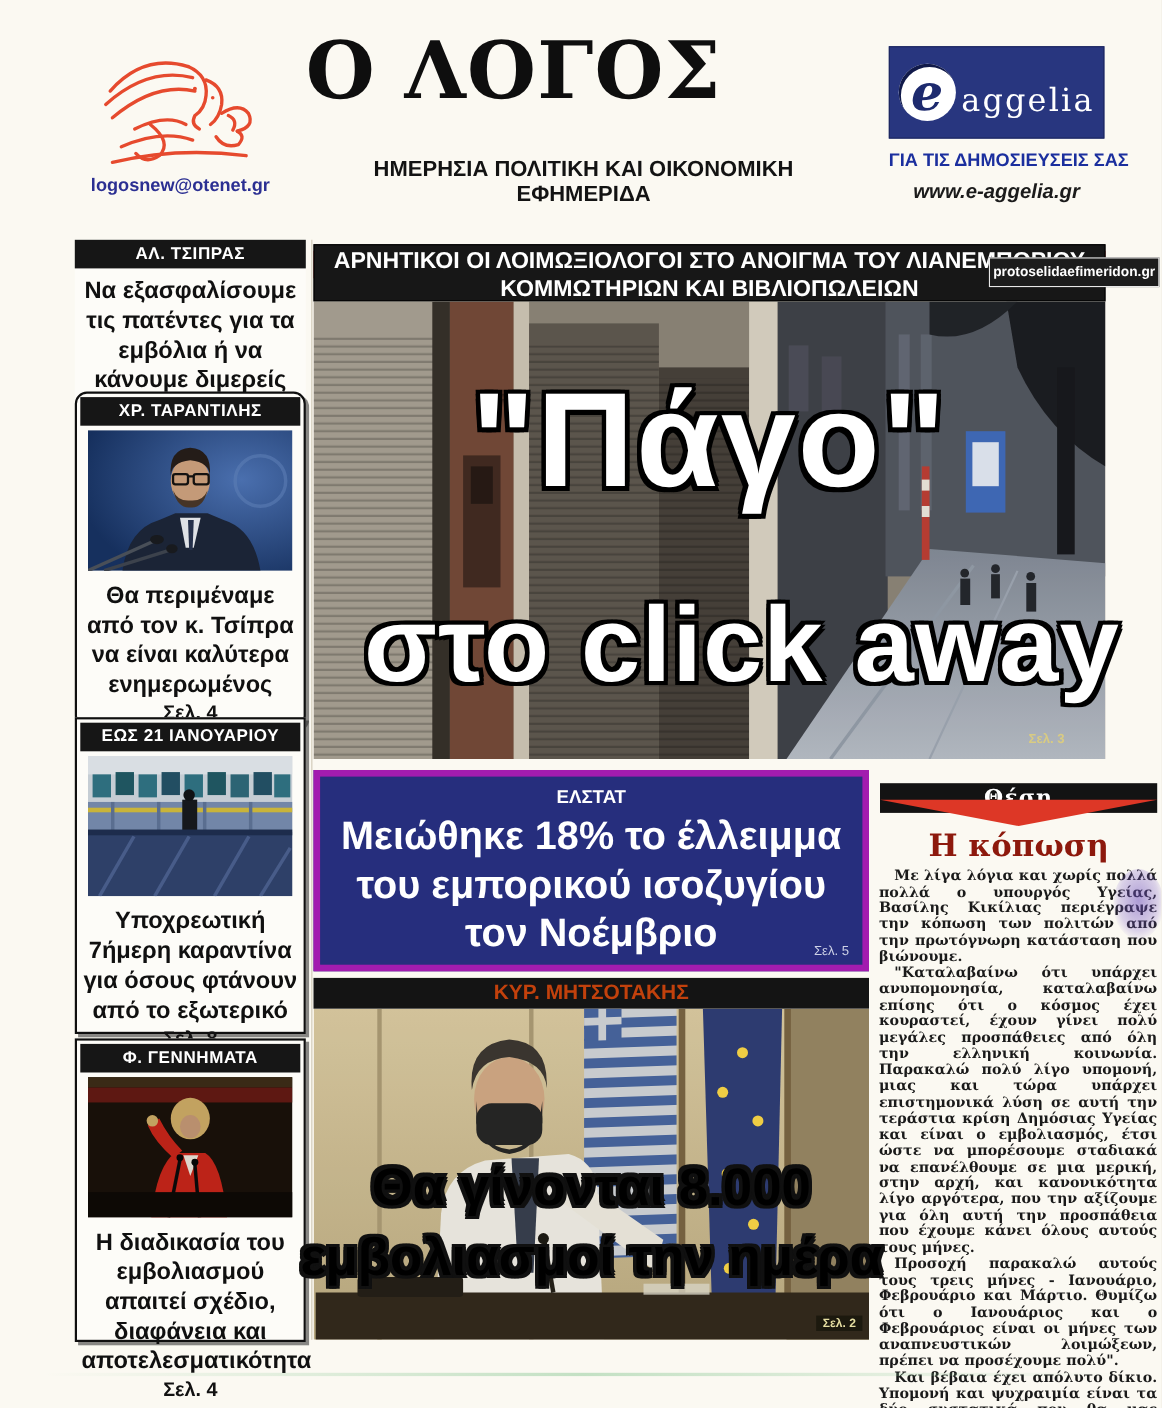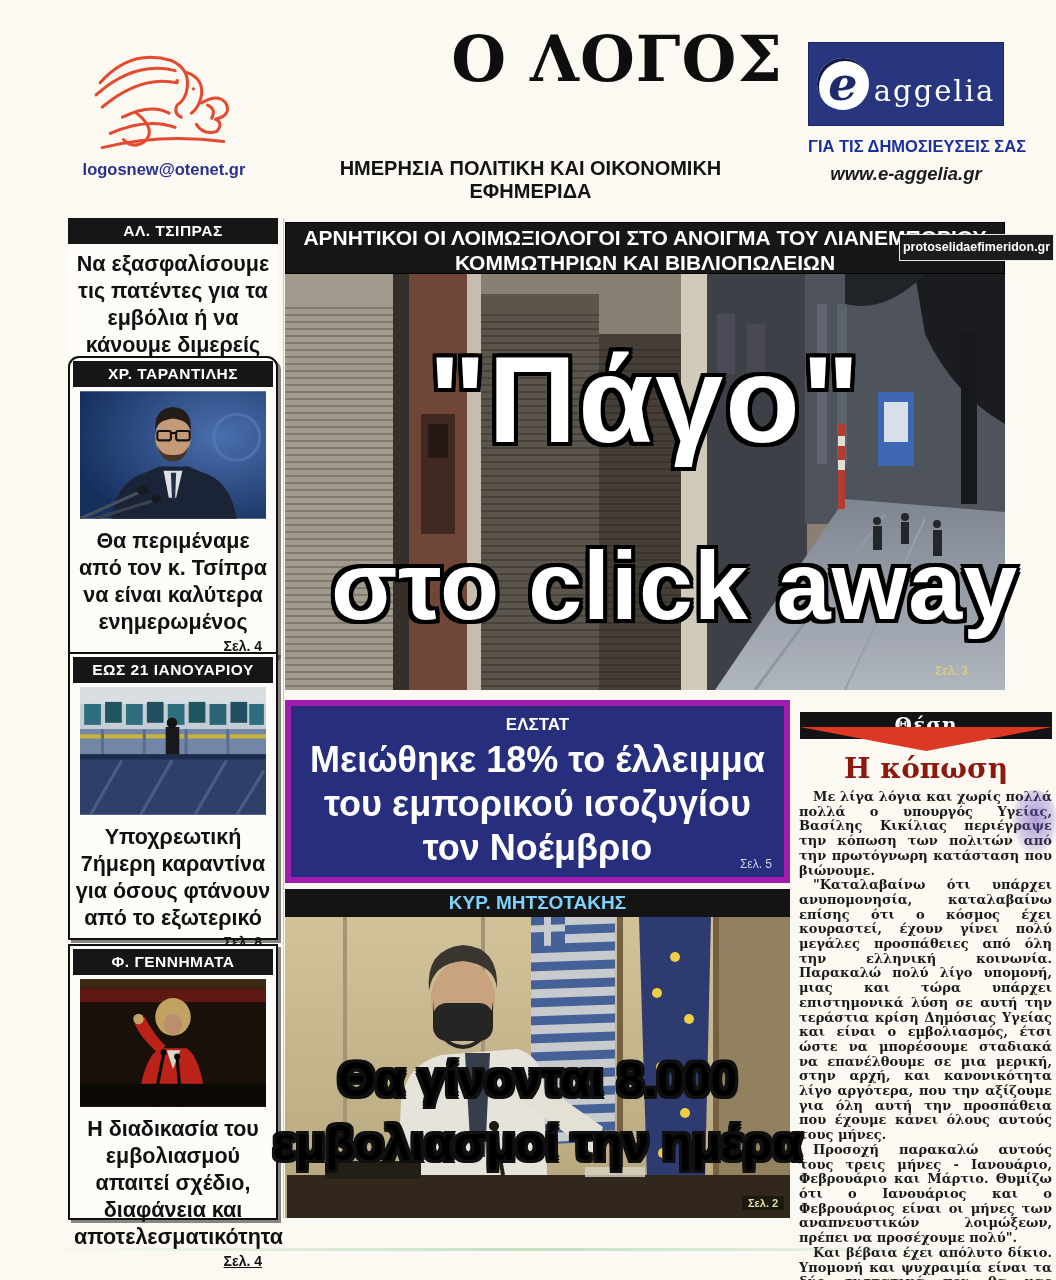--- a/index.html
+++ b/index.html
@@ -3,22 +3,22 @@
 <meta charset="utf-8">
 <style>
   * { margin:0; padding:0; box-sizing:border-box; }
   body { background:#e9e7e0; font-family:"Liberation Sans", sans-serif; }
   .page { position:relative; width:1056px; height:1280px; background:#fbf9f2; overflow:hidden; margin:0 auto; }
   .abs { position:absolute; }
 
   
   .logo-art { left:88px; top:40px; width:152px; height:120px; }
   .logo-email { left:58px; top:160px; width:212px; text-align:center; color:#2b2f92; font-weight:bold; font-size:16.5px; }
-  .masthead-title { left:278px; top:26px; width:505px; text-align:right; font-family:"DejaVu Serif", serif; font-weight:bold; font-size:63px; line-height:1.05; color:#0e0e0e; letter-spacing:1px; white-space:nowrap; }
-  .masthead-sub { left:278px; top:157px; width:505px; text-align:center; font-weight:bold; font-size:20px; color:#131313; }
+  .masthead-title { left:278px; top:26px; width:505px; text-align:left; font-family:"DejaVu Serif", serif; font-weight:bold; font-size:72px; line-height:1.05; color:#0e0e0e; letter-spacing:1px; white-space:nowrap; }
+  .masthead-sub { left:278px; top:143px; width:505px; text-align:center; font-weight:bold; font-size:20px; color:#131313; }
   .ad-block { left:808px; top:42px; width:196px; }
   .ad-box { height:84px; background:#28367f; border:1px solid #1c2760; display:flex; align-items:center; justify-content:center; gap:5px; }
   .ad-ecirc { width:52px; height:52px; border-radius:50%; background:#fff; color:#1d2a6e; font-family:"DejaVu Serif", serif; font-weight:bold; font-style:italic; font-size:46px; display:flex; align-items:center; justify-content:center; box-shadow:2px 3px 0 #111a4a inset; }
   .ad-word { color:#fff; font-family:"DejaVu Serif", serif; font-size:29px; letter-spacing:2px; padding-top:14px; }
   .ad-tagline { margin-top:11px; text-align:center; color:#1b2f9e; font-weight:bold; font-size:16.5px; white-space:nowrap; }
   .ad-url { margin-top:7px; text-align:center; color:#1b1b1b; font-weight:bold; font-style:italic; font-size:18.5px; }
   .issue-bar { left:285px; top:192px; width:720px; height:25px; background:#e8392b; color:#fff; font-weight:bold; font-size:14px; line-height:25px; text-align:center; padding-right:218px;margin-top:36px; }
 
   
   .kicker-bar { left:285px; top:222px; width:720px; height:52px; background:#171717; color:#fff; text-align:center; font-weight:bold; font-size:21px; line-height:25px; padding-top:2px; border:1px solid #000; }
@@ -32,32 +32,32 @@
   .photo-ref { left:935px; top:664px; color:#d9cb82; font-size:12px; font-weight:bold; z-index:11; }
 
   
   .side-item { left:68px; width:210px; background:#fdfcf8; }
   .card { border:2px solid #0f0f0f; box-shadow:3px 3px 0 rgba(40,40,40,.55); }
   .tagbar { height:26px; background:#161616; color:#fff; font-weight:bold; font-size:15.5px; line-height:26px; text-align:center; letter-spacing:.5px; }
   .card .tagbar { margin:3px; }
   .side-photo { margin:4px 10px 2px; height:128px; overflow:hidden; }
   .side-photo svg { display:block; }
   .side-head { font-weight:bold; color:#101010; text-align:center; font-size:21.5px; line-height:27px; padding:7px 4px 0; }
-  .side-ref { text-align:right; font-weight:bold; font-size:14px; padding:2px 14px 6px; color:#111;text-decoration:underline; }
+  .side-ref { text-align:center; font-weight:bold; font-size:18px; padding:2px 14px 6px; color:#111; }
   .it1 { top:218px; } .it2 { top:356px; height:306px;border-radius:11px; } .it3 { top:652px; height:288px; } .it4 { top:944px; height:276px; }
   .vrule { left:283px; top:218px; width:1px; height:1000px; background:#cfc8b6; }
 
   
   .elstat { left:285px; top:700px; width:505px; height:183px; background:#262e7d; color:#fff; text-align:center; border:6px solid #a21caf; }
   .elstat-kicker { padding-top:9px; font-weight:bold; font-size:17px; }
   .elstat-head { margin:3px auto 0; width:470px; font-weight:bold; font-size:36px; line-height:44px; }
   .elstat-ref { position:absolute; right:12px; bottom:6px; font-size:12px; color:#cdd1e6; }
 
   
-  .mits-bar { left:285px; top:889px; width:505px; height:28px; background:#141414; color:#7dd3fc; font-weight:bold; font-size:19px; line-height:28px; text-align:center; }
+  .mits-bar { left:285px; top:889px; width:505px; height:28px; background:#141414; color:#c2410c; font-weight:bold; font-size:19px; line-height:28px; text-align:center; }
   .mits-photo { left:285px; top:917px; width:505px; height:301px; overflow:hidden; }
   .mhl { left:270px; width:535px; text-align:center; font-weight:bold; color:#000000; z-index:10;
          text-shadow:-3px -3px 0 #101010, 3px -3px 0 #101010, -3px 3px 0 #101010, 3px 3px 0 #101010, -3px 0 0 #101010, 3px 0 0 #101010, 0 -3px 0 #101010, 0 3px 0 #101010; }
   .mhl1 { top:1052px; font-size:48px; }
   .mhl2 { top:1116px; font-size:48px; white-space:nowrap; }
   .mits-ref { left:742px; top:1196px; z-index:11; background:rgba(25,22,12,.85); color:#e7dfa2; font-size:11px; font-weight:bold; padding:1px 6px; }
 
   
   .op-bar { left:800px; top:700px; width:252px; height:27px; background:#131313; color:#fff; text-align:center; font-family:"DejaVu Serif", serif; font-weight:bold; font-size:20px; line-height:26px; letter-spacing:1px;margin-top:12px; }
   .op-tri { left:800px; top:727px; width:0; height:0; border-left:126px solid transparent; border-right:126px solid transparent; border-top:24px solid #dd3726; }

